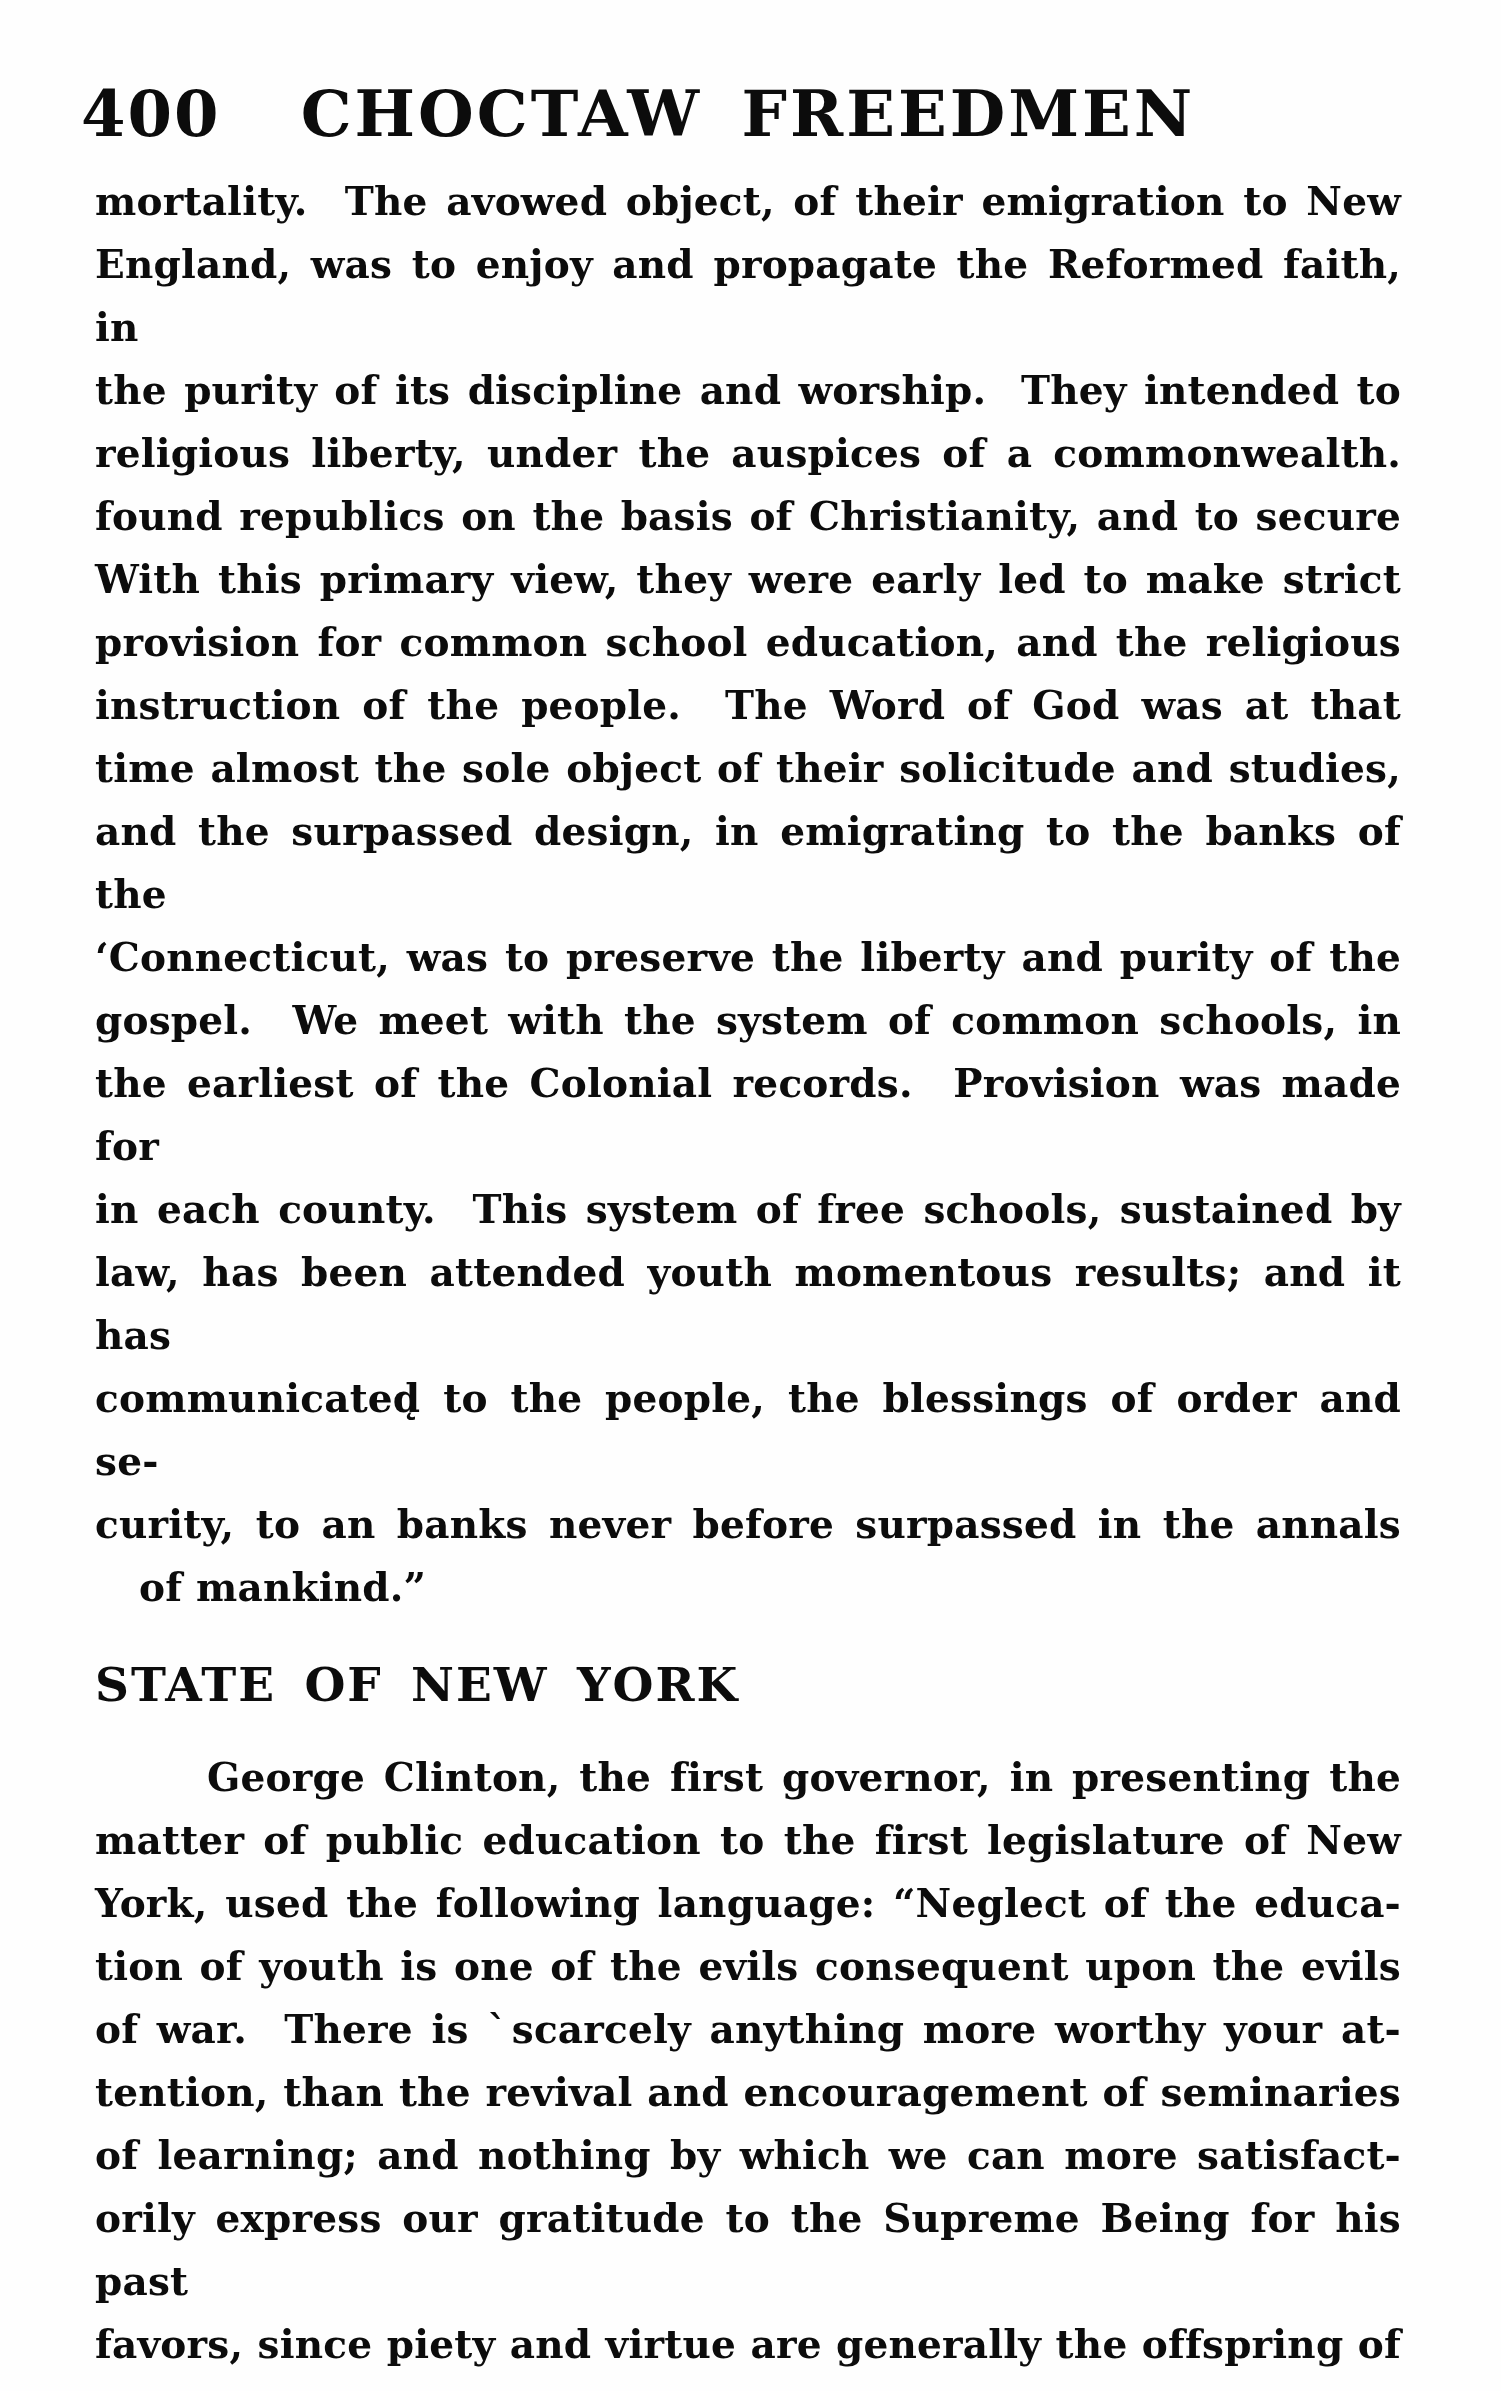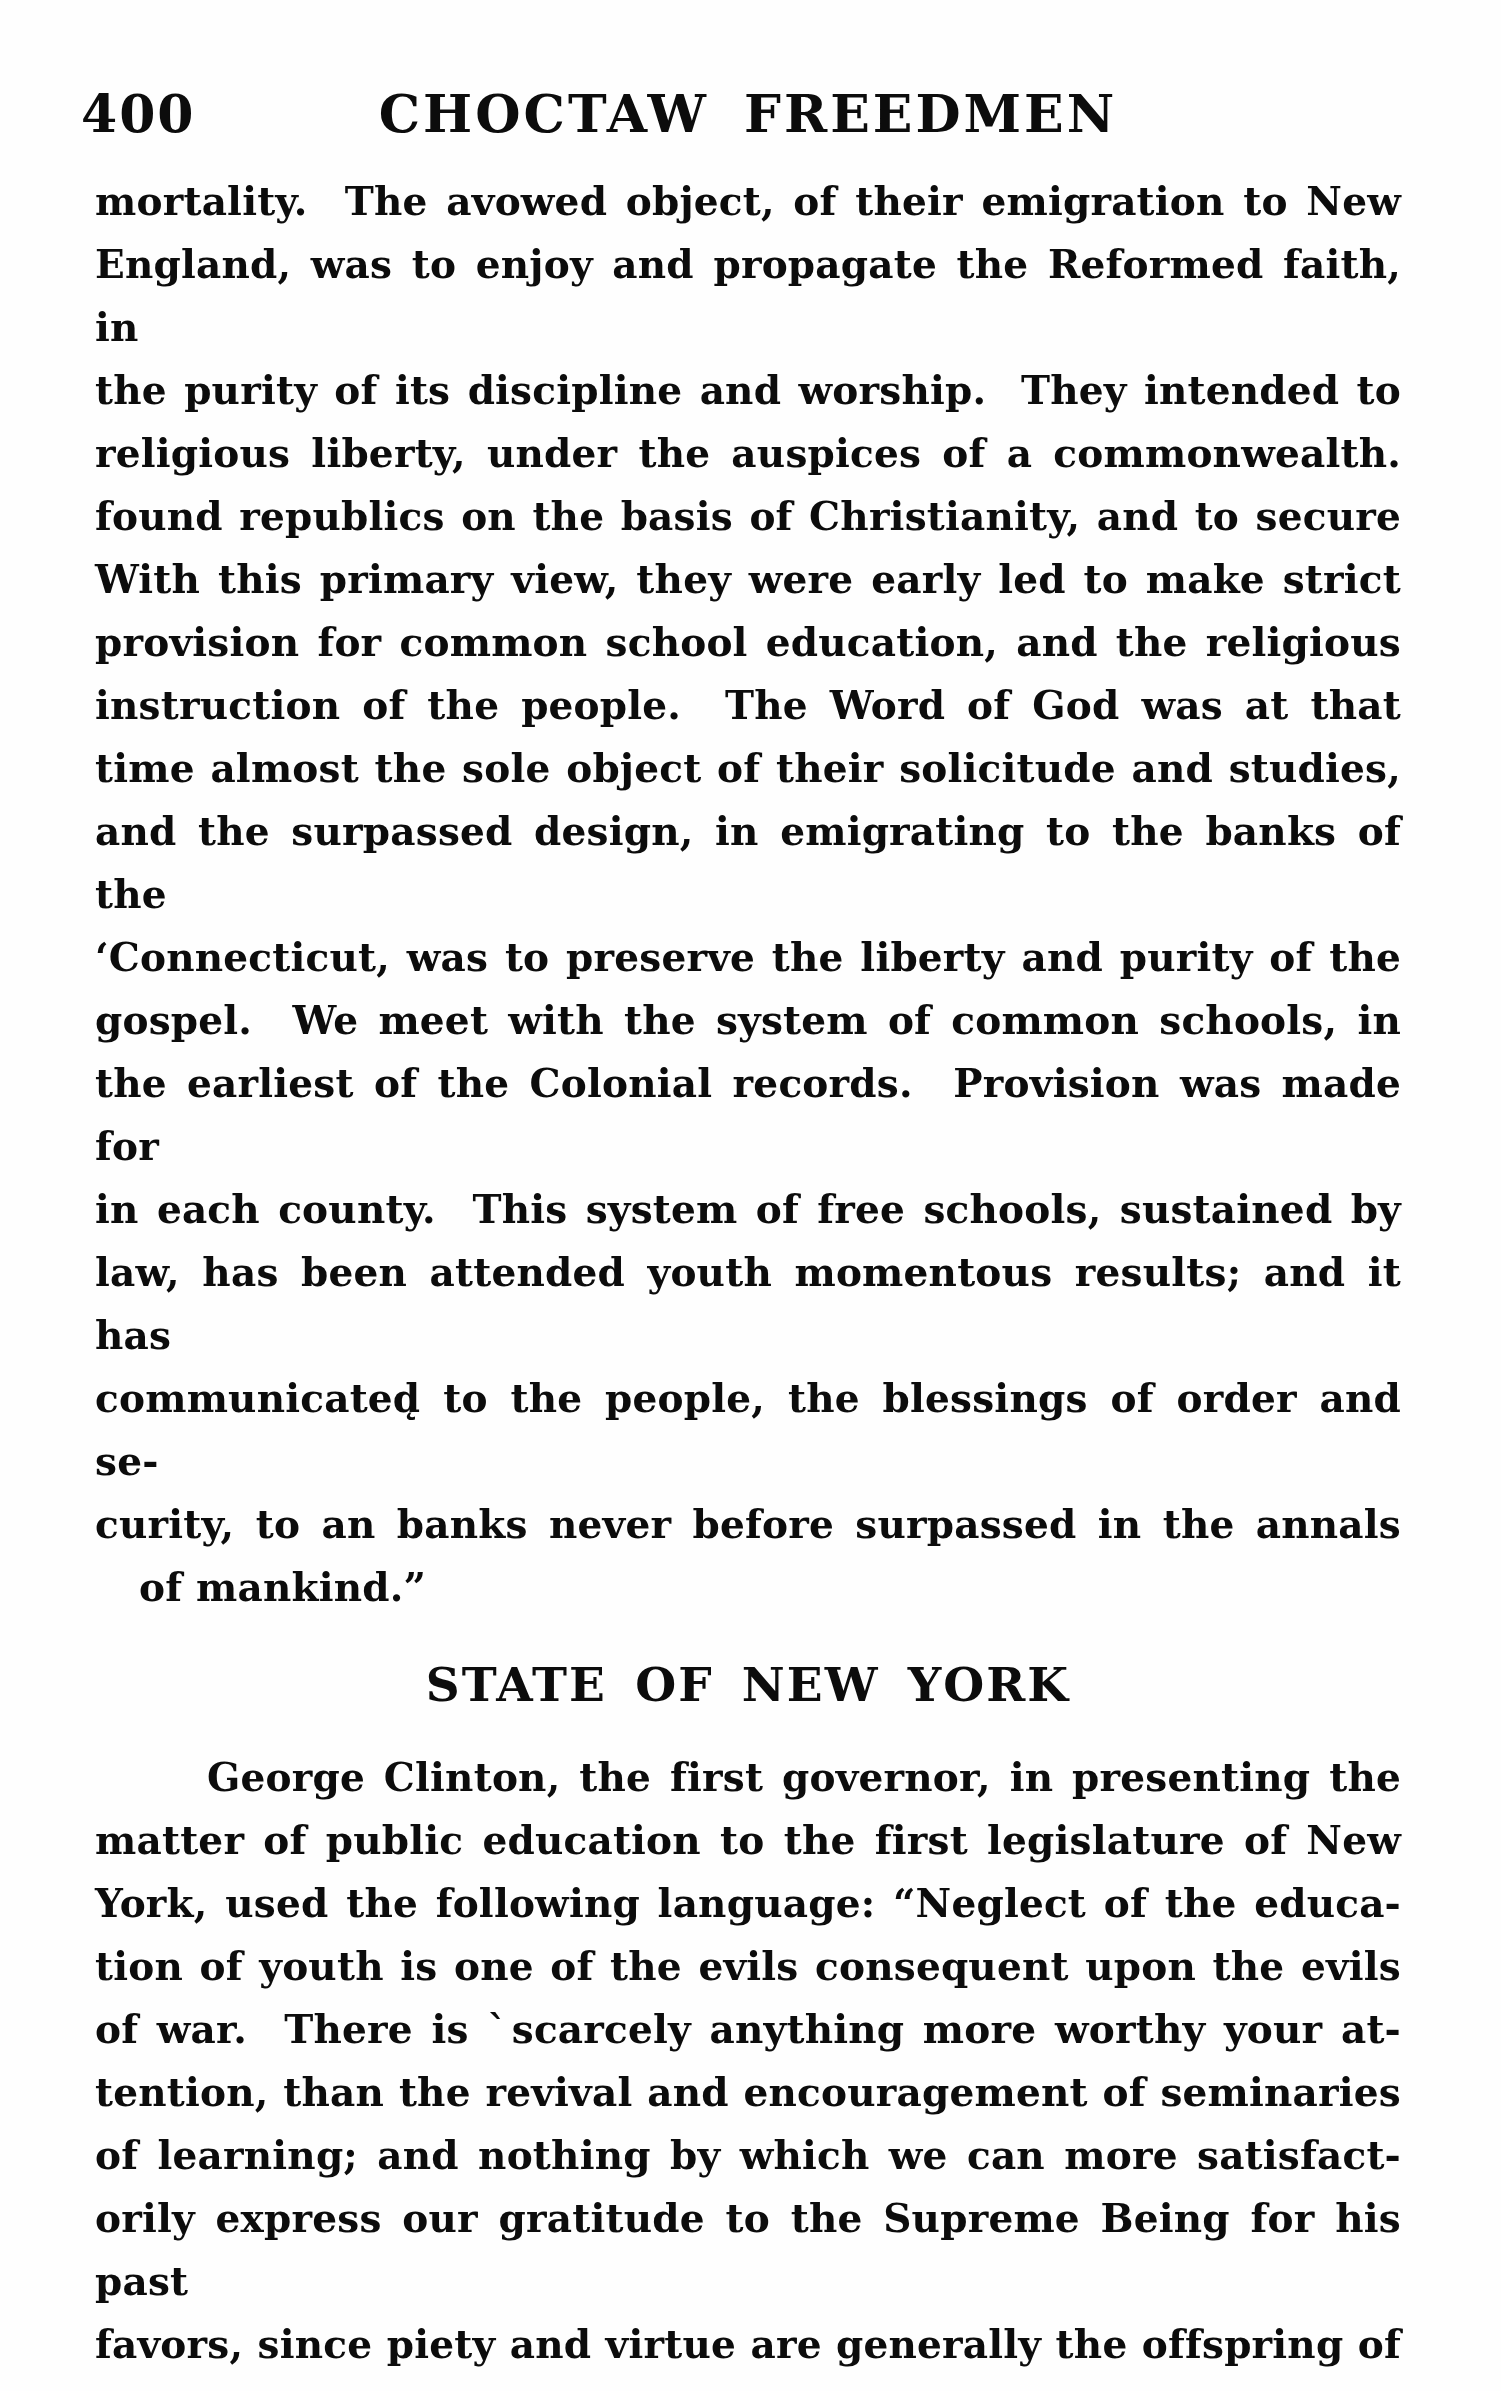--- a/index.html
+++ b/index.html
@@ -16,21 +16,21 @@
     font-family: "DejaVu Serif", "Liberation Serif", serif;
     font-weight: 700;
     color: #0c0c0c;
   }
   .header {
     position: absolute;
     top: 82px;
     left: 95px;
     width: 1306px;
     height: 63px;
-    font-size: 52px;
+    font-size: 64px;
     line-height: 63px;
   }
   .page-number {
     position: absolute;
     left: -14px;
     top: 0;
     letter-spacing: 2px;
   }
   .running-title {
     display: block;
@@ -55,21 +55,21 @@
     white-space: normal;
   }
   .line.para-last {
     text-align-last: left;
     margin-left: 44px;
   }
   .line.indent {
     text-indent: 112px;
   }
   .heading {
-    text-align: center;
+    text-align: left;
     font-size: 47px;
     line-height: 63px;
     letter-spacing: 2px;
     word-spacing: 10px;
     margin: 34px 0 30px 0;
   }
 </style>
 </head>
 <body>
 

